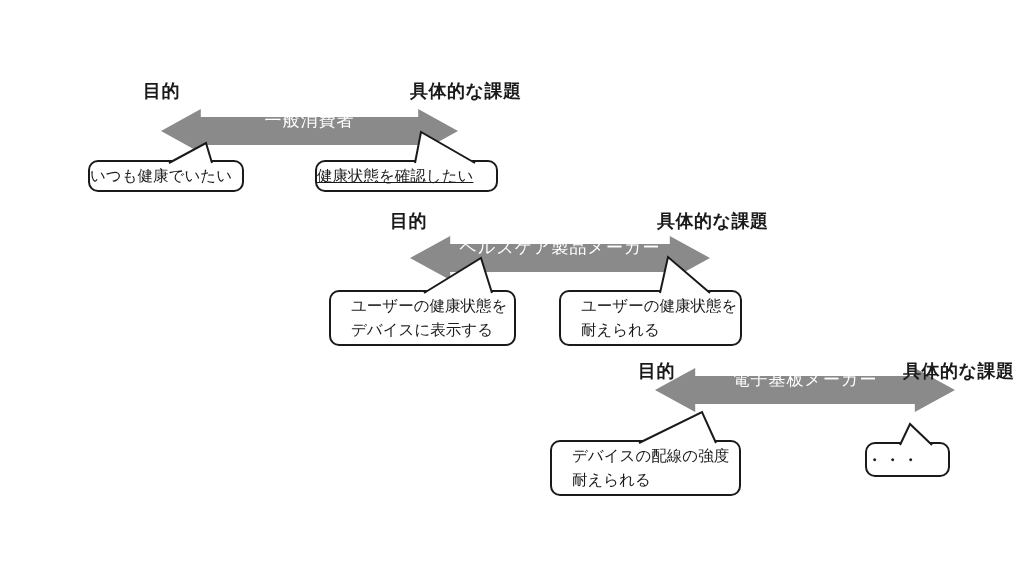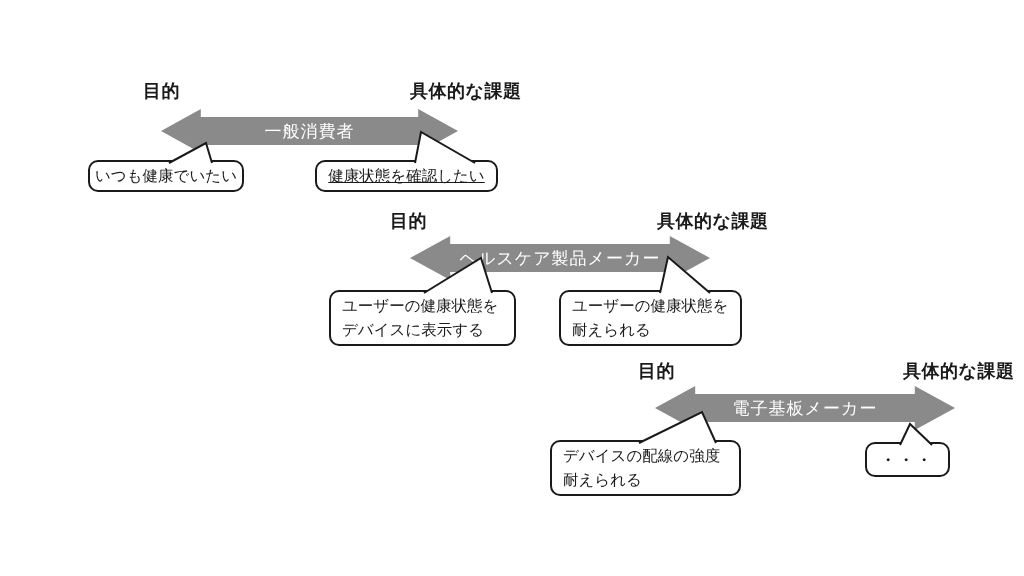--- a/index.html
+++ b/index.html
@@ -7,29 +7,29 @@
     position:relative;width:1024px;height:576px;background:#fff;overflow:hidden;
     font-family:"Liberation Sans","DejaVu Sans",sans-serif;color:#1a1a1a;margin-left:40px;
   }
   .axis-label{
     position:absolute;font-size:18px;font-weight:bold;white-space:nowrap;z-index:2;
     letter-spacing:0.5px;
   }
   .arrow{
     position:absolute;height:44px;background:#8a8a8a;z-index:1;
     clip-path:polygon(0 50%,13.4% 0,13.4% 18%,86.6% 18%,86.6% 0,100% 50%,86.6% 100%,86.6% 82%,13.4% 82%,13.4% 100%);
-    display:flex;align-items:center;justify-content:center;
+    display:flex;justify-content:center;
   }
   .arrow span{color:#ffffff;font-size:17px;white-space:nowrap;letter-spacing:1px;}
   .bubble{
     position:absolute;background:#ffffff;border:2px solid #1a1a1a;border-radius:10px;
     z-index:2;box-sizing:border-box;display:flex;flex-direction:column;justify-content:center;
   }
-  .bubble.center{align-items:center;}
-  .bubble.left{align-items:flex-start;padding-left:11px;padding-right:6px;}
+  .bubble.center{}
+  .bubble.left{align-items:flex-start;padding-left:20px;padding-right:6px;}
   .bubble .ln{font-size:15.5px;line-height:24px;white-space:nowrap;}
   .bubble.one .ln{line-height:26px;}
   .dots .ln{font-size:15px;font-weight:bold;letter-spacing:3px;line-height:20px;}
   .tail{position:absolute;z-index:3;overflow:visible;}
   .tail path{fill:#ffffff;stroke:#1a1a1a;stroke-width:2;stroke-linejoin:miter;}
 </style>
 </head>
 <body>
 
 <div id="canvas">
@@ -74,21 +74,21 @@
     <path d="M5,37 L13,1 L55,37"></path>
   </svg>
   <div class="bubble left" style="left:519px;top:290px;width:183px;height:56px;">
     <div class="ln">ユーザーの健康状態を</div>
     <div class="ln">耐えられる</div>
   </div>
 
   <div class="axis-label" style="left:598px;top:359px;">目的</div>
   <div class="axis-label" style="left:863px;top:359px;">具体的な課題</div>
 
-  <div class="arrow" style="left:615px;top:386px;width:300px;">
+  <div class="arrow" style="left:615px;top:368px;width:300px;">
     <span>電子基板メーカー</span>
   </div>
 
   <svg class="tail" style="left:598px;top:411px;" width="88" height="32">
     <path d="M1,32 L64,1 L78,32"></path>
   </svg>
   <div class="bubble left" style="left:510px;top:440px;width:191px;height:56px;">
     <div class="ln">デバイスの配線の強度</div>
     <div class="ln">耐えられる</div>
   </div>

